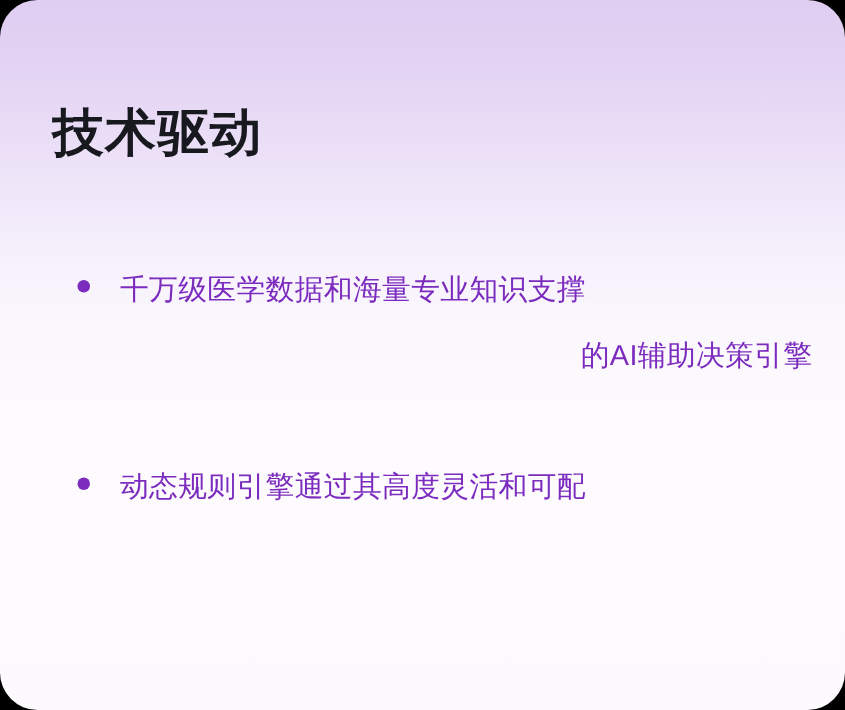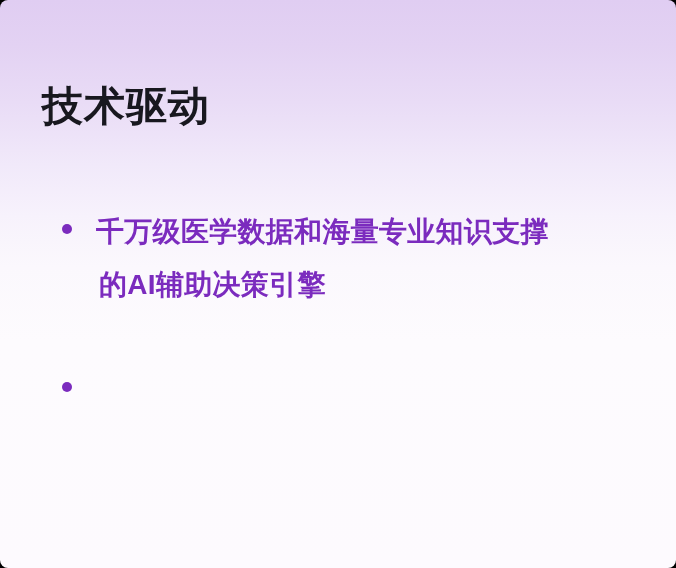--- a/index.html
+++ b/index.html
@@ -12,21 +12,21 @@
     height: 568px;
     overflow: hidden;
     font-family: "Liberation Sans", "DejaVu Sans", sans-serif;
   }
 
   #card {
     position: relative;
     width: 676px;
     height: 568px;
     box-sizing: border-box;
-    border-radius: 8px;
+    border-radius: 30px;
     overflow: hidden;
     background: linear-gradient(
         to bottom,
         #e0cdf2 0%,
         #e3d2f3 8%,
         #e9dcf6 18%,
         #f1e9fa 29%,
         #f7f2fc 38%,
         #fbf8fd 47%,
         #fdfbfe 60%,
@@ -68,32 +68,33 @@
     left: 4px;
     top: 19px;
     width: 10px;
     height: 10px;
     border-radius: 50%;
     background: #7b2bbe;
   }
 
   .bullet-lines {
     color: #7b2bbe;
-    font-size: 28px;
-    font-weight: 700;
+    font-size: 23px;
+    font-weight: 400;
     line-height: 53px;
     letter-spacing: 0.3px;
   }
 
   .bullet-line {
     display: block;
     white-space: nowrap;
   }
   .bullet-line.indent {
     margin-left: 3px;
+    text-align: right;
   }
 </style>
 </head>
 <body>
 
 <div id="card">
 
   <div class="title">技术驱动</div>
 
   <div class="bullets">
@@ -102,17 +103,18 @@
       <span class="bullet-dot"></span>
       <div class="bullet-lines">
         <span class="bullet-line">千万级医学数据和海量专业知识支撑</span>
         <span class="bullet-line indent">的AI辅助决策引擎</span>
       </div>
     </div>
 
     <div class="bullet-item">
       <span class="bullet-dot"></span>
       <div class="bullet-lines">
+        <span class="bullet-line">动态规则引擎通过其高度灵活和可配</span>
       </div>
     </div>
 
   </div>
 </div>
 
 </body></html>

